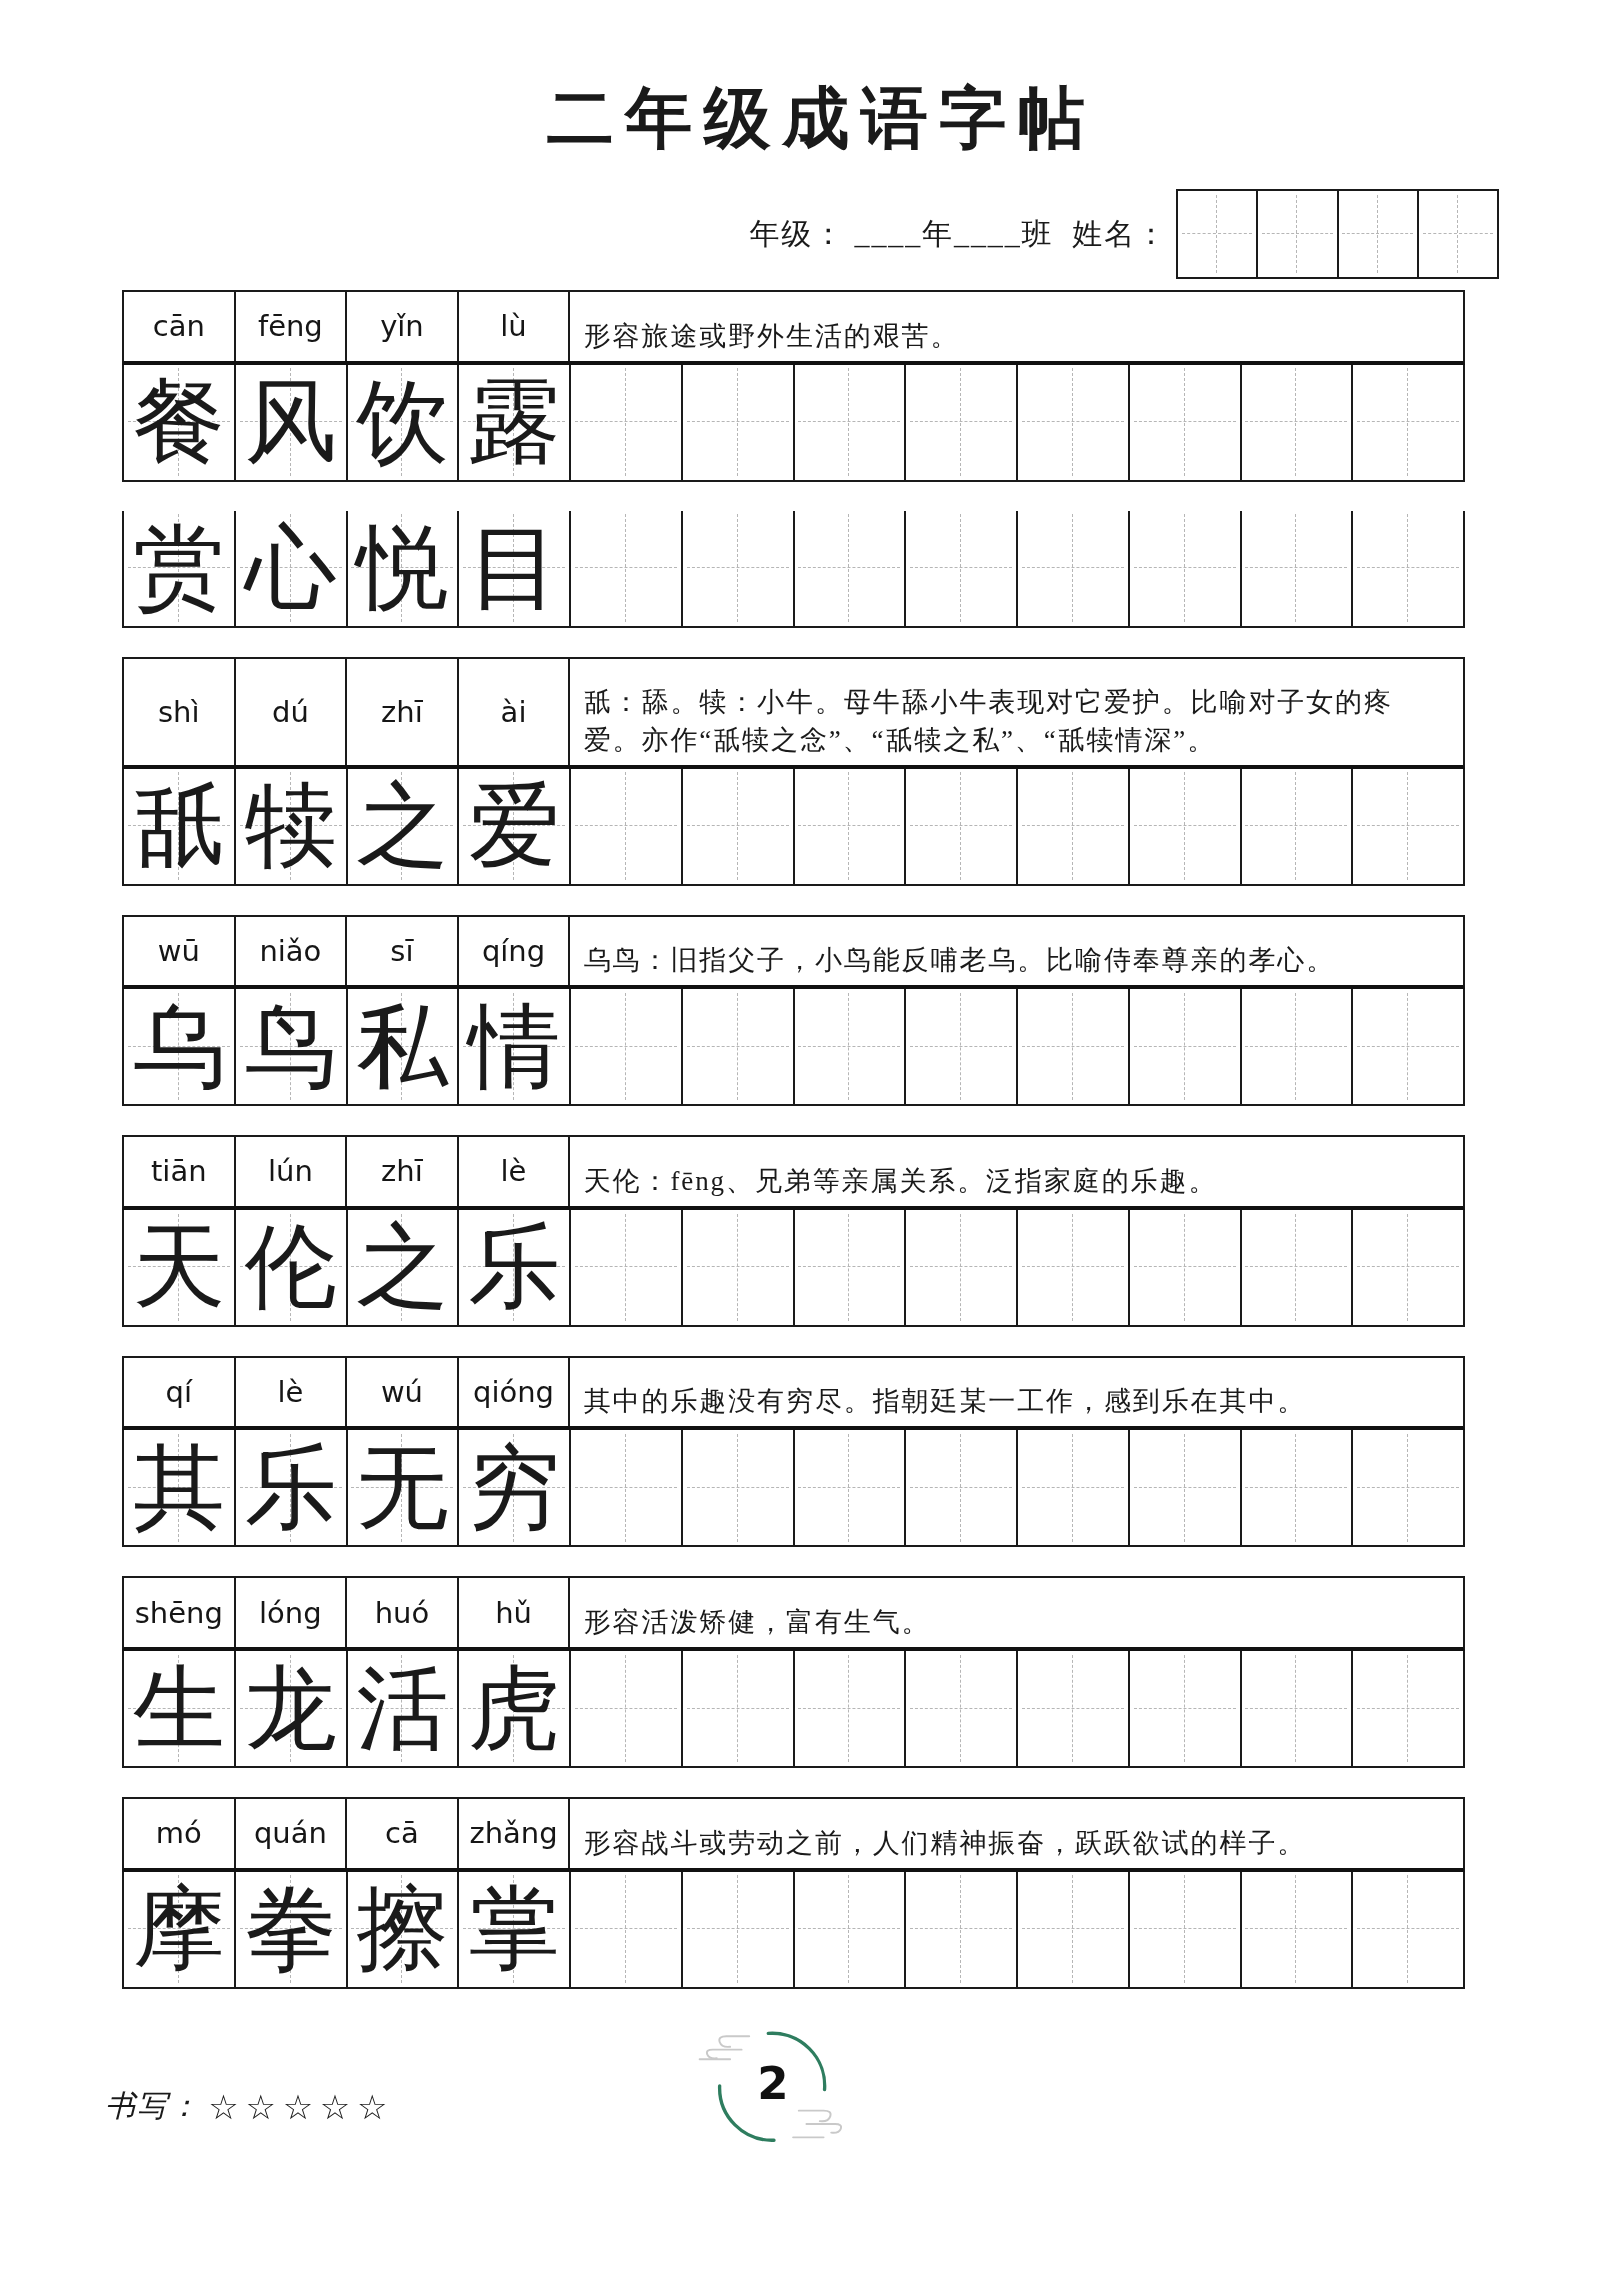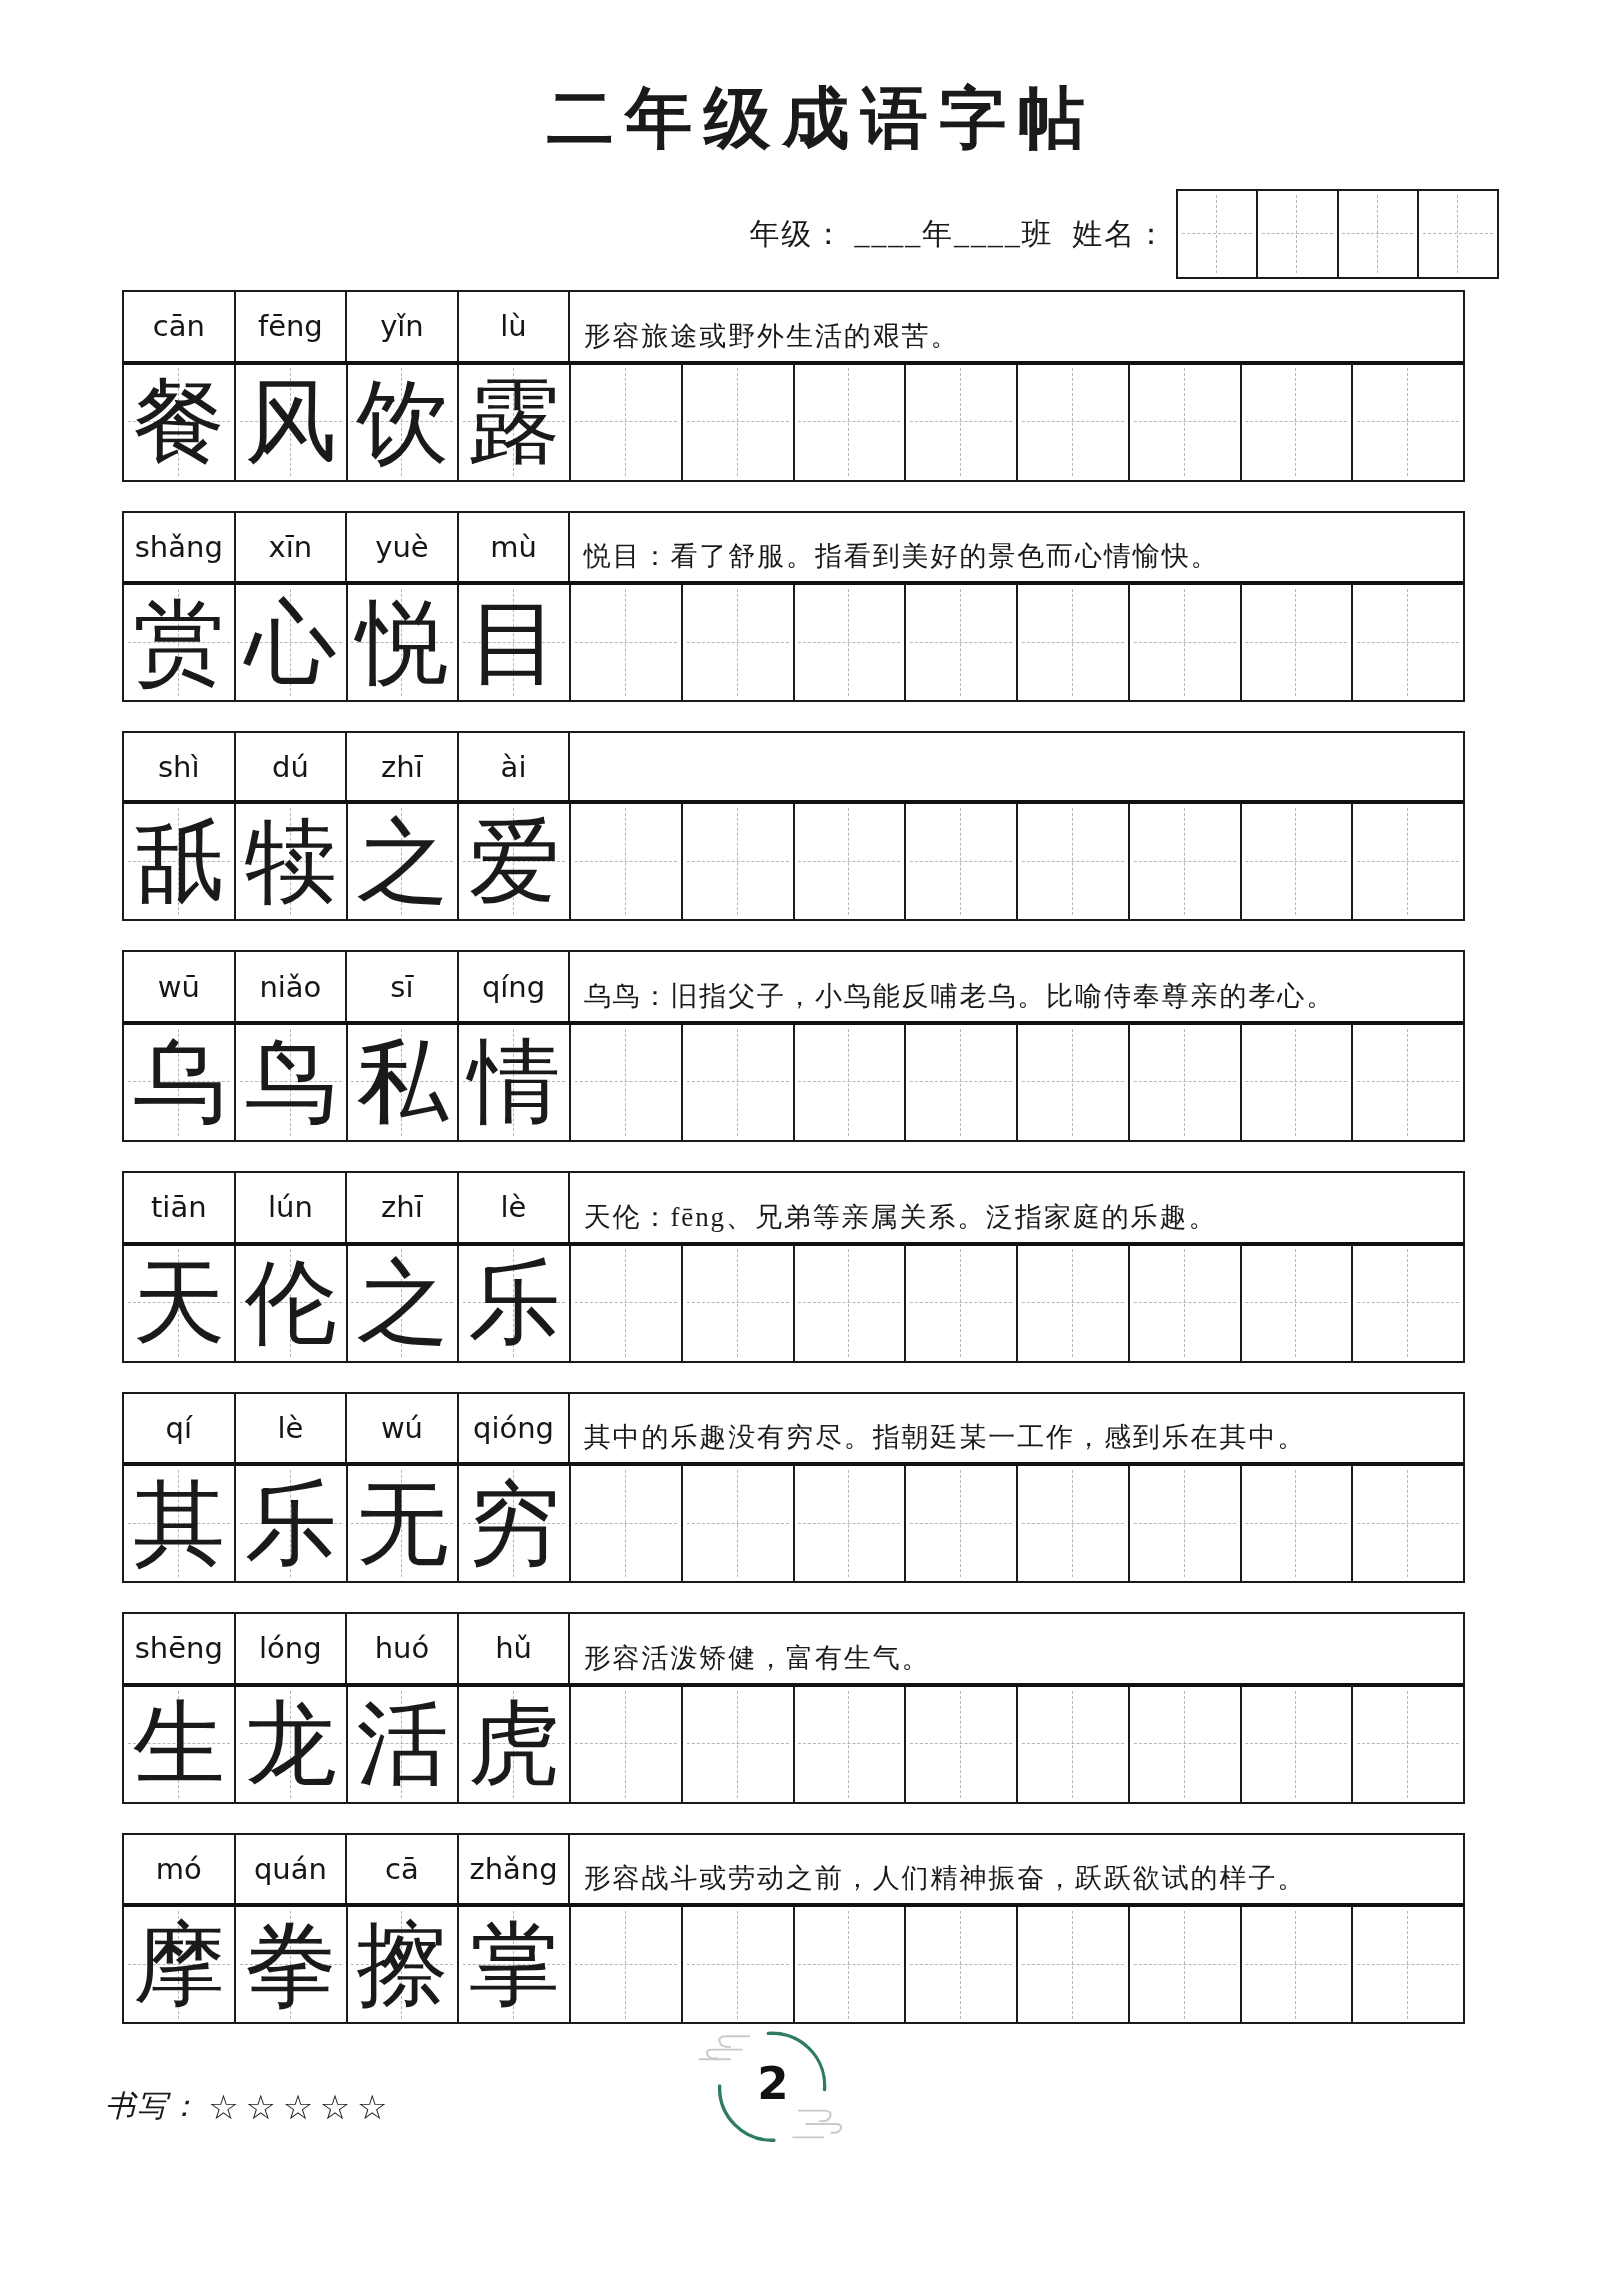--- a/index.html
+++ b/index.html
@@ -141,27 +141,20 @@
           <div class="cell practice-cell"></div>
           <div class="cell practice-cell"></div>
           <div class="cell practice-cell"></div>
           <div class="cell practice-cell"></div>
           <div class="cell practice-cell"></div>
           <div class="cell practice-cell"></div>
         </div>
   </section>
 
   <section class="block">
-    <div class="pinyin-row">
-      <div class="pcell">shǎng</div>
-      <div class="pcell">xīn</div>
-      <div class="pcell">yuè</div>
-      <div class="pcell">mù</div>
-      <div class="defcell">悦目：看了舒服。指看到美好的景色而心情愉快。</div>
-    </div>
     <div class="char-row">
           <div class="cell char-cell">
             <span class="glyph">赏</span>
           </div>
           <div class="cell char-cell">
             <span class="glyph">心</span>
           </div>
           <div class="cell char-cell">
             <span class="glyph">悦</span>
           </div>
@@ -178,20 +171,21 @@
           <div class="cell practice-cell"></div>
         </div>
   </section>
 
   <section class="block">
     <div class="pinyin-row">
       <div class="pcell">shì</div>
       <div class="pcell">dú</div>
       <div class="pcell">zhī</div>
       <div class="pcell">ài</div>
+      <div class="defcell">舐：舔。犊：小牛。母牛舔小牛表现对它爱护。比喻对子女的疼爱。亦作“舐犊之念”、“舐犊之私”、“舐犊情深”。</div>
     </div>
     <div class="char-row">
           <div class="cell char-cell">
             <span class="glyph">舐</span>
           </div>
           <div class="cell char-cell">
             <span class="glyph">犊</span>
           </div>
           <div class="cell char-cell">
             <span class="glyph">之</span>

